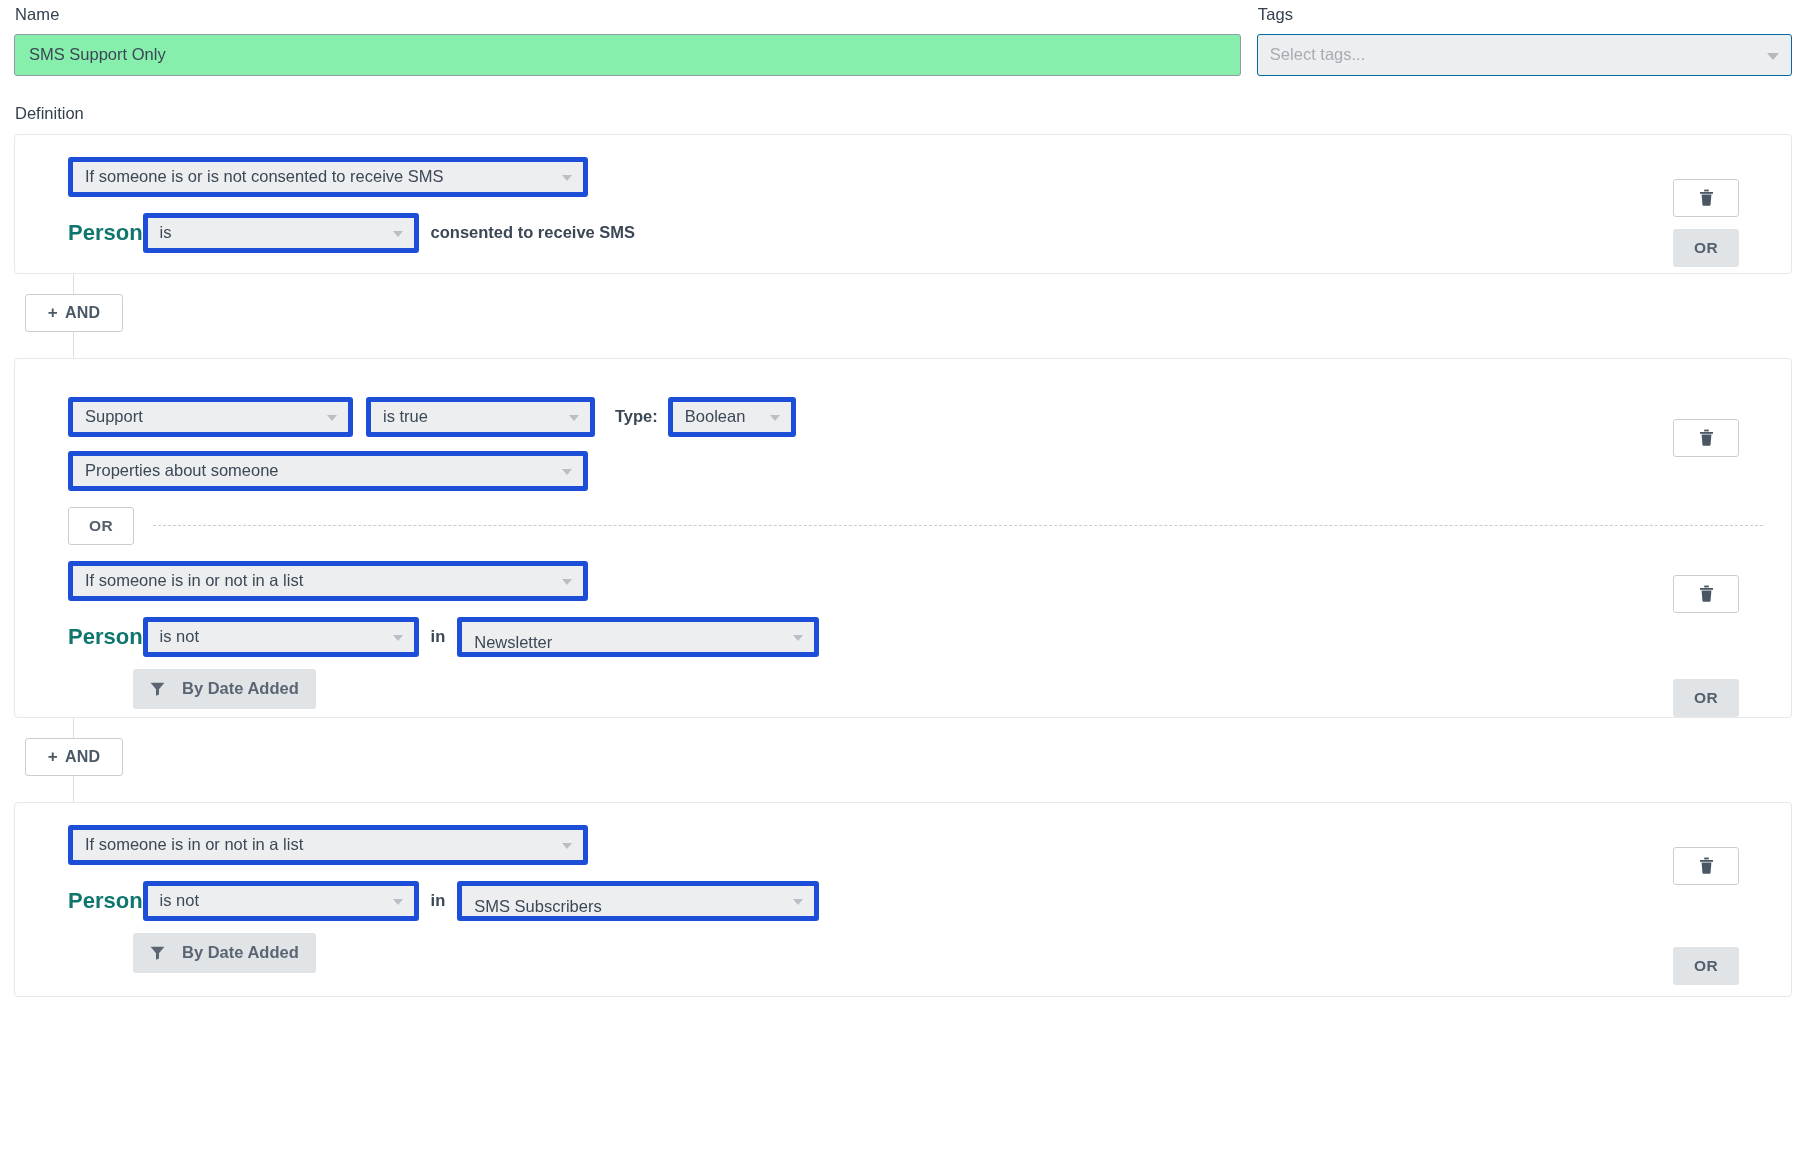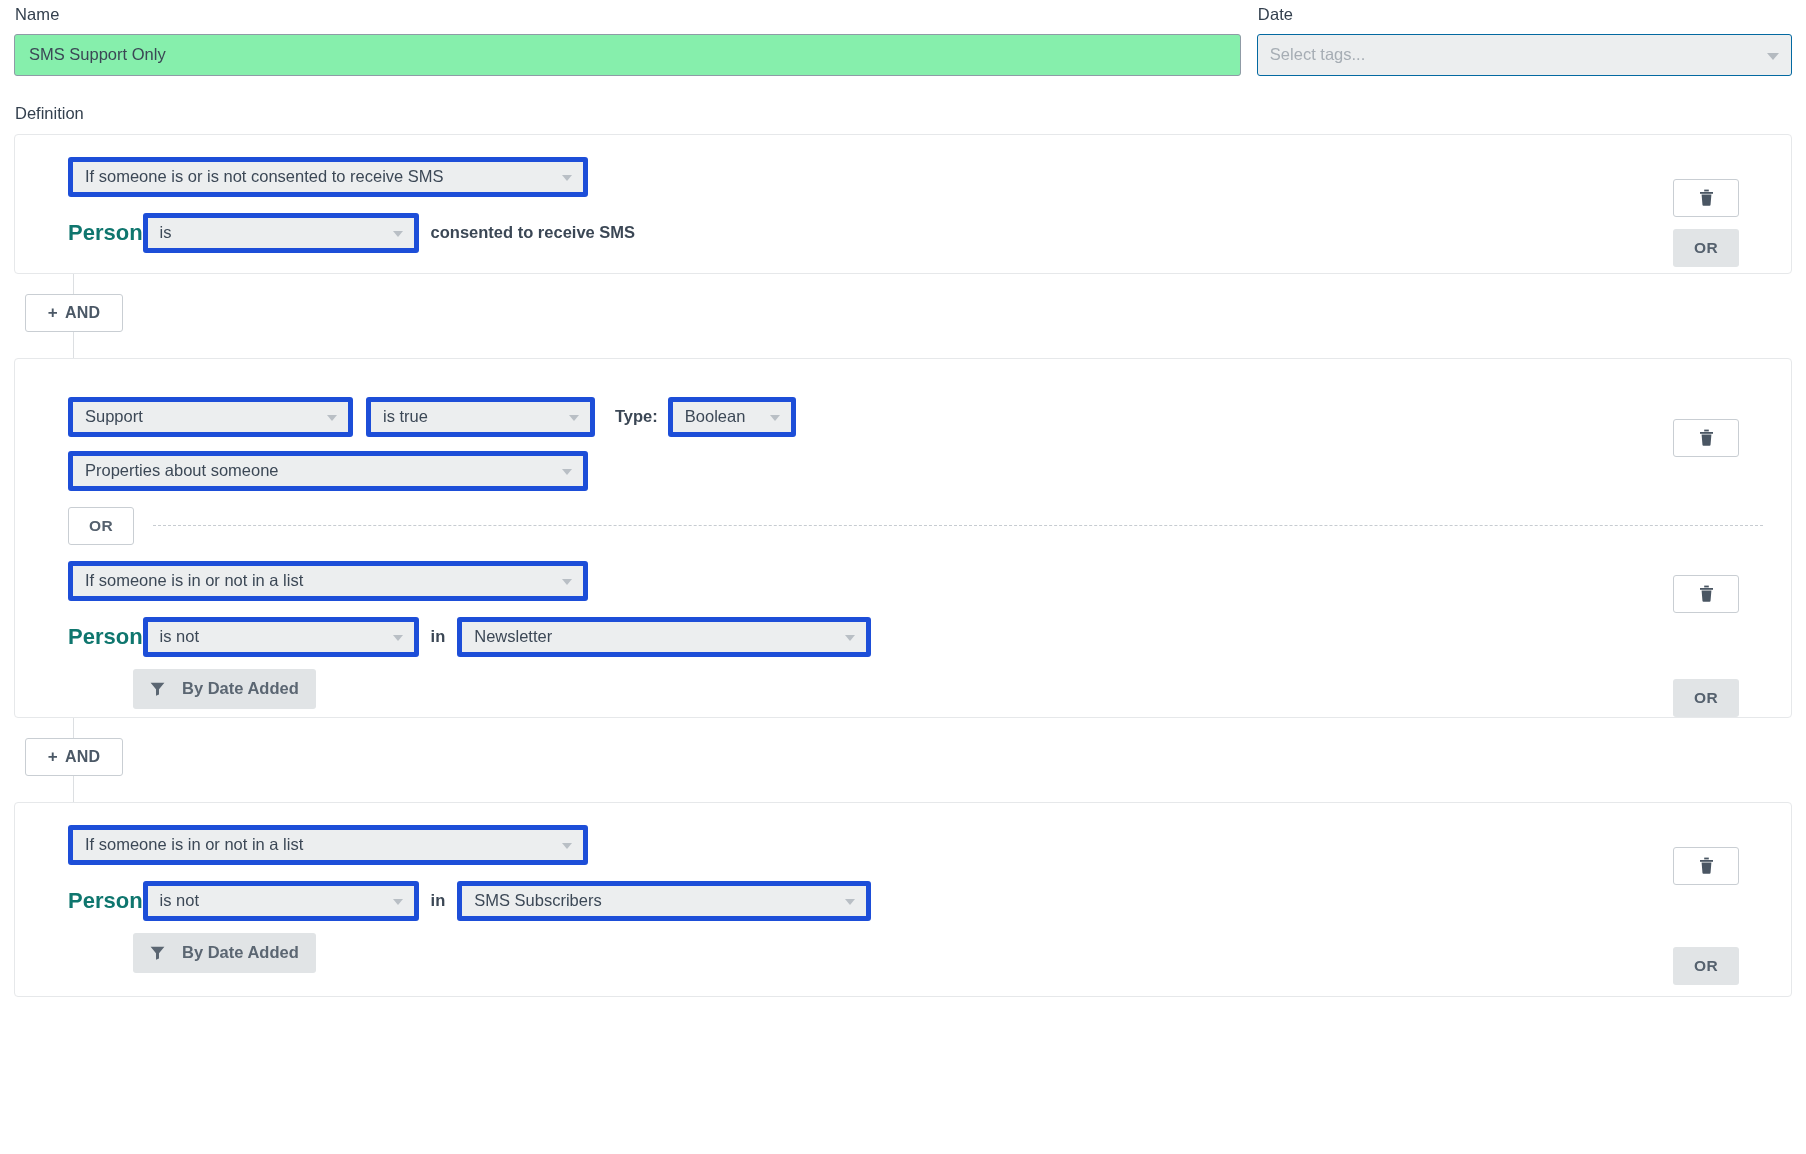--- a/index.html
+++ b/index.html
@@ -156,21 +156,21 @@
     border-right-width: 5px;
     border-top-width: 6px;
     right: 11px;
   }
 
   .dd-type     { width: 520px; margin-left: 31px; }
   .dd-op       { width: 276px; }
   .dd-prop     { width: 285px; margin-left: 31px; }
   .dd-cmp      { width: 229px; margin-left: 13px; }
   .dd-boolean  { width: 128px; padding-right: 26px; }
-  .dd-list     { width: 414px; }
+  .dd-list     { width: 362px; align-items: flex-end; }
 
   .lbl-person {
     font-size: 22px;
     font-weight: bold;
     color: #0f766e;
     margin-left: 31px;
   }
   .lbl-static {
     font-size: 16.5px;
     font-weight: bold;
@@ -286,21 +286,21 @@
 <div class="page">
 
   <div class="top-row">
 
     <div class="field-name">
       <div class="field-label">Name</div>
       <input class="text-input" type="text" value="SMS Support Only" style="">
     </div>
 
     <div class="field-tags">
-      <div class="field-label">Date</div>
+      <div class="field-label">Tags</div>
       <div class="select-box placeholder">
         <span>Select tags...</span>
         <span class="caret"></span>
       </div>
     </div>
 
   </div>
 
   <div class="definition-label">Definition</div>
 

